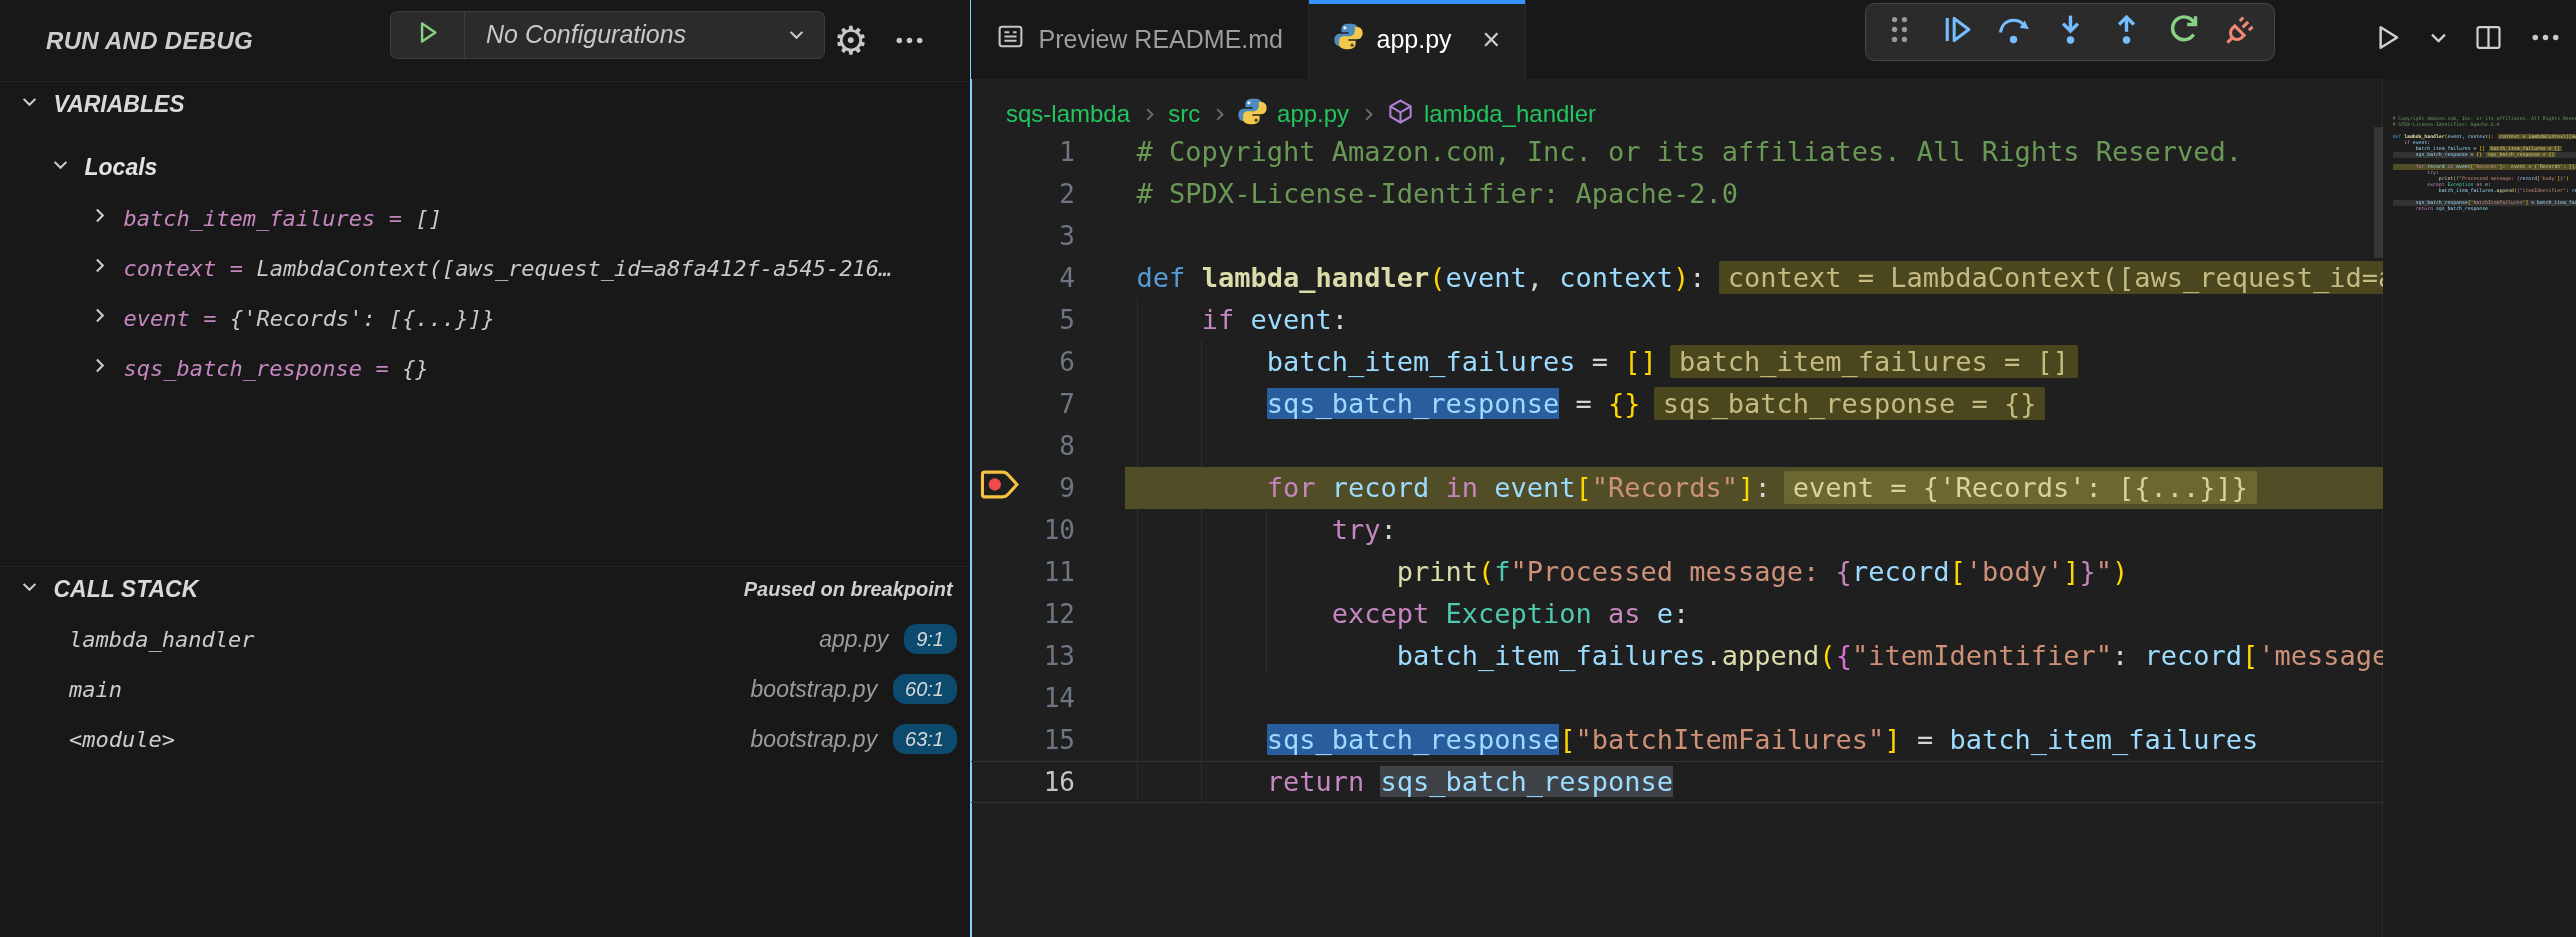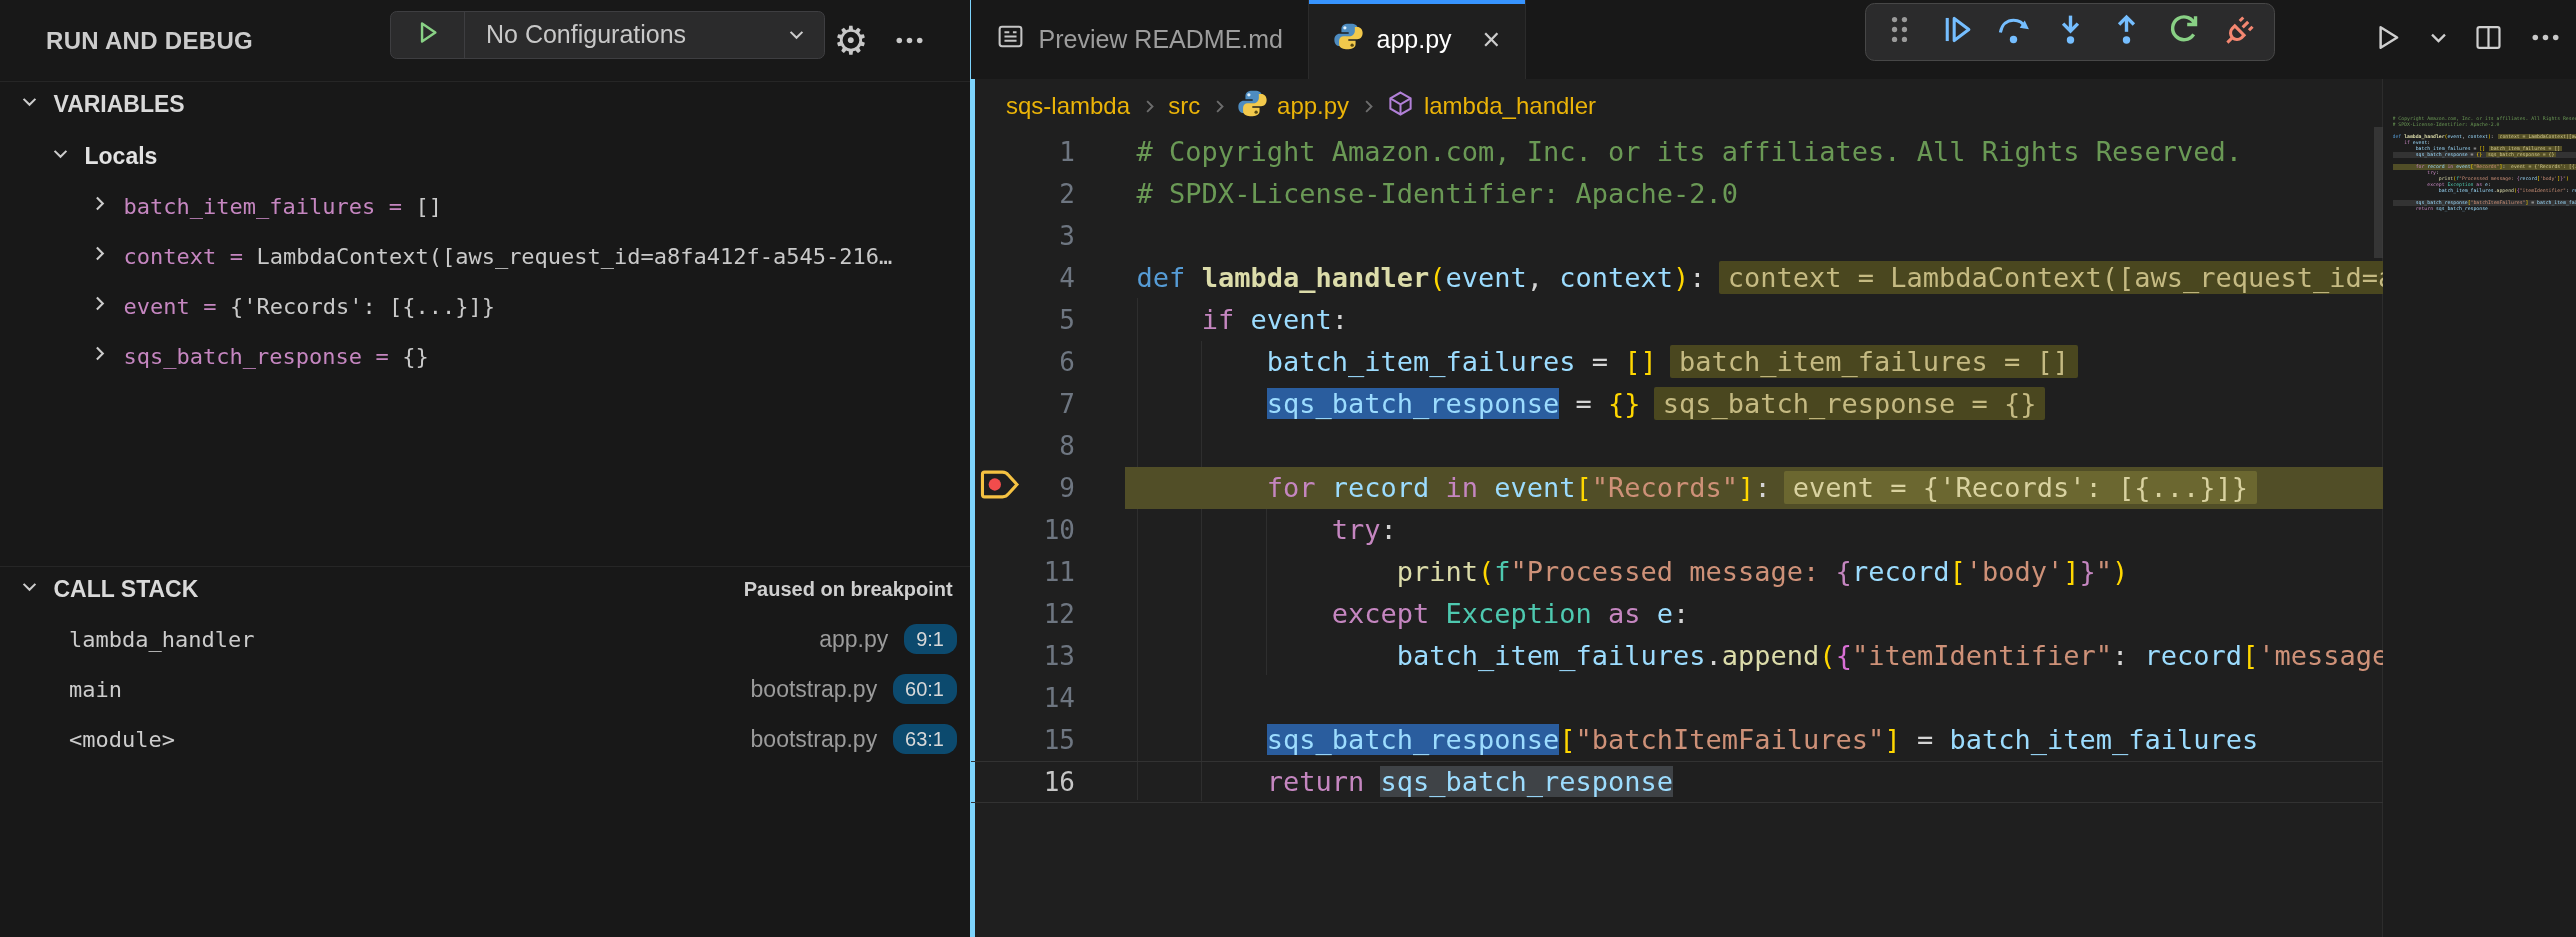--- a/index.html
+++ b/index.html
@@ -1,34 +1,34 @@
 <!DOCTYPE html>
 <html><head>
 <meta charset="utf-8">
 <style>
   html,body{margin:0;padding:0;background:#1f1f1f;width:2576px;height:938px;overflow:hidden;
     font-family:"Liberation Sans",sans-serif;color:#cccccc;-webkit-font-smoothing:antialiased;}
   .mono{font-family:"DejaVu Sans Mono",monospace;}
   #root{position:absolute;inset:0;}
 
   
-  #sidebar{position:absolute;left:0;top:0;width:970px;height:938px;background:#181818;border-right:5px solid #7dd3fc;}
+  #sidebar{position:absolute;left:0;top:0;width:970px;height:938px;background:#181818;border-right:2px solid #7dd3fc;font-style:italic;}
   .sb-header{position:absolute;left:0;top:0;width:100%;height:81px;}
   .sb-title{position:absolute;left:46px;top:27px;font-size:24px;font-weight:600;color:#cccccc;letter-spacing:0.3px;}
   .config-bar{position:absolute;left:390px;top:10.6px;width:435px;height:48px;background:#2b2b2c;border:1px solid #3e3e41;border-radius:6.7px;display:flex;align-items:center;box-sizing:border-box;}
   .play-seg{width:73px;height:100%;display:flex;align-items:center;justify-content:center;border-right:1px solid #3e3e41;}
   .config-label{flex:1;padding-left:21px;font-size:25px;color:#c8c8c8;white-space:nowrap;}
   .config-chev{margin-right:17.3px;display:flex;}
   .hdr-icon{position:absolute;top:19px;display:flex;align-items:center;justify-content:center;width:42px;height:42px;}
   .gear-glyph{font-family:"DejaVu Sans",sans-serif;font-size:39px;color:#c8c8c8;line-height:1;}
 
   .section-header{position:absolute;left:0;width:100%;height:46px;display:flex;align-items:center;gap:13.5px;padding-left:19px;box-sizing:border-box;
     font-size:23px;font-weight:700;color:#d9d9d9;border-top:1px solid #262626;}
   .tree{position:absolute;left:0;width:100%;}
-  .tree-row{height:50px;display:flex;align-items:center;white-space:nowrap;}
+  .tree-row{height:50px;display:flex;align-items:flex-end;white-space:nowrap;}
   .scope-row{padding-left:50px;gap:13.5px;font-size:23px;font-weight:700;color:#e2e2e2;}
   .var-row{padding-left:89px;gap:13.5px;font-size:22px;}
   .var-name,.var-eq{color:#c586c0;}
   .var-val{color:#c9c9c9;}
   .watch-header{top:520px;border-bottom:1px solid #262626;}
   .cs-status{position:absolute;right:17.3px;font-size:20px;font-weight:700;color:#cfcfcf;}
   #frames{position:absolute;left:0;top:614px;width:100%;}
   .frame-row{height:50px;display:flex;align-items:center;padding:0 13.5px 0 69px;box-sizing:border-box;}
   .frame-name{font-size:22px;color:#cccccc;}
   .frame-right{margin-left:auto;display:flex;align-items:center;gap:15.4px;}
@@ -42,21 +42,21 @@
   .tab-close{margin-left:17.3px;font-size:31px;color:#cccccc;line-height:1;}
 
   #debug-toolbar{position:absolute;left:1865px;top:2.9px;width:410px;height:58px;background:#2b2b2c;border:1px solid #474747;border-radius:9.6px;
     display:flex;align-items:center;justify-content:space-evenly;box-sizing:border-box;z-index:5;}
   .tb-btn{display:flex;align-items:center;justify-content:center;width:46px;height:46px;}
 
   #editor-actions{position:absolute;right:5.8px;top:17.3px;display:flex;align-items:center;gap:7.7px;z-index:5;}
   .ea-btn{display:flex;align-items:center;justify-content:center;height:44px;padding:0 7.7px;}
 
   
-  #breadcrumbs{position:absolute;left:1006px;top:85px;height:42px;display:flex;align-items:center;font-size:24px;color:#eab308;white-space:nowrap;}
+  #breadcrumbs{position:absolute;left:1006px;top:93px;height:42px;display:flex;align-items:center;font-size:24px;color:#22c55e;white-space:nowrap;}
   .bc-item{display:flex;align-items:center;gap:9.6px;}
   .bc-sep{margin:0 9.6px;display:flex;}
 
   
   #code{position:absolute;left:971px;top:123px;right:193px;bottom:0;overflow:hidden;padding-top:7.7px;
     font-family:"DejaVu Sans Mono",monospace;font-size:27px;}
   .guide{position:absolute;width:1px;background:#2e2e2e;z-index:0;}
   .cl{display:flex;height:42px;align-items:center;position:relative;white-space:pre;z-index:1;}
   .cl.cursor{box-shadow:inset 0 1px 0 #323232, inset 0 -1px 0 #323232;}
   .gut{width:154px;display:flex;align-items:center;height:100%;flex:none;}

